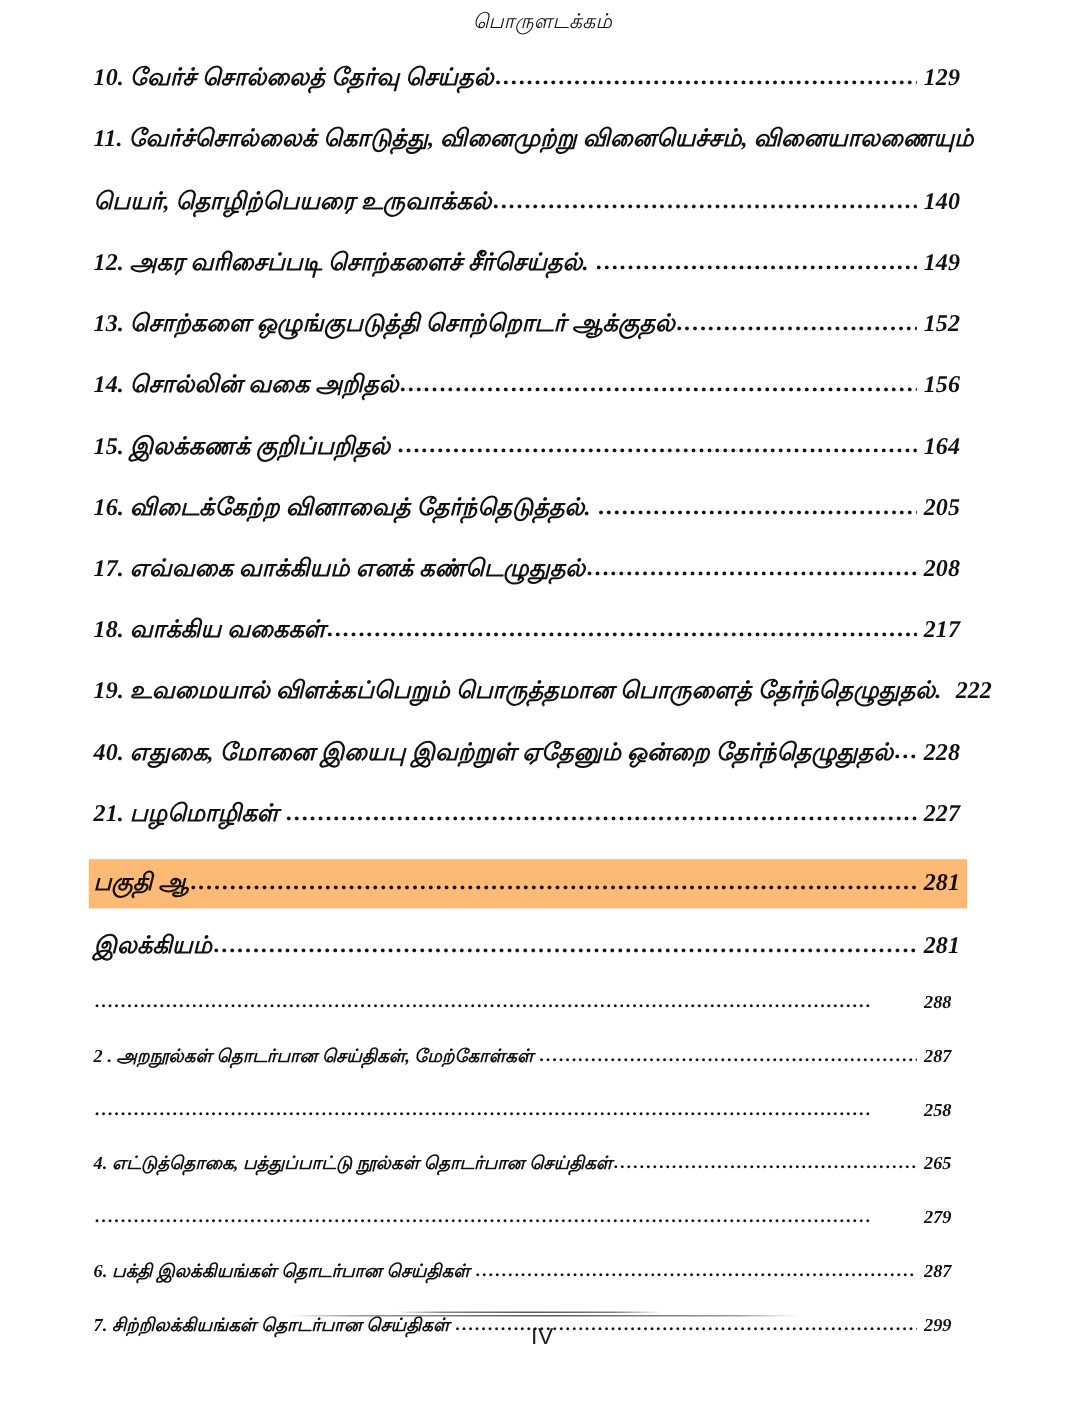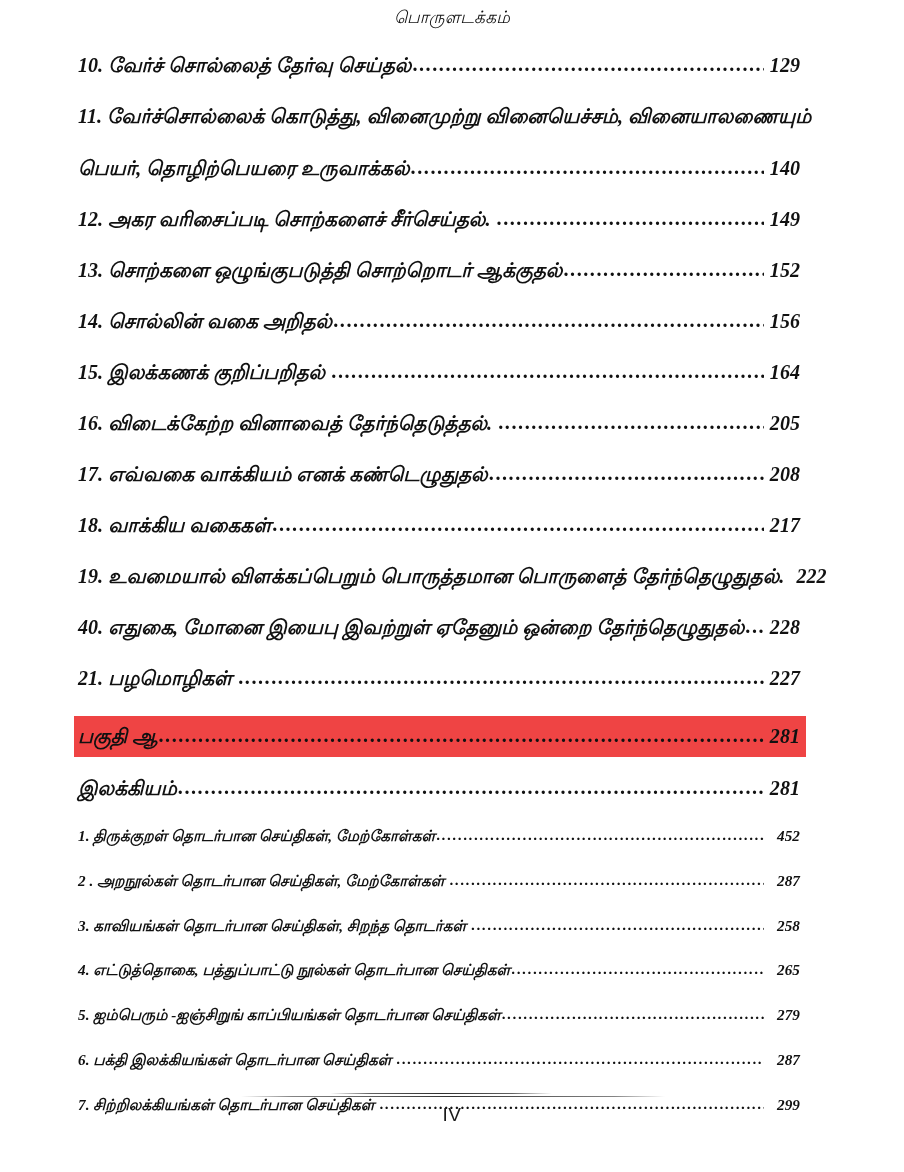--- a/index.html
+++ b/index.html
@@ -87,29 +87,29 @@
     transform: translateY(-1px);
   }
 
   .page-no {
     flex: 0 0 auto;
     padding-left: 5px;
     font-weight: 700;
     font-family: "Liberation Serif", "DejaVu Serif", serif;
     white-space: pre;
     min-width: 30px;
-    text-align: right;
+    text-align: left;
   }
 
   
   .toc-entry.gap .entry-label::after { content: " "; }
 
   
   .toc-entry.highlight {
-    background: #ef4444;
+    background: #fdba74;
     padding: 7px 6px 8px 4px;
     margin-left: -4px;
     margin-right: -6px;
     margin-bottom: 18px;
   }
   .toc-entry.highlight .entry-line { width: 100%; }
 
   
   .toc-entry.section {
     margin-top: 1px;
@@ -273,49 +273,46 @@
       </div>
       <div class="toc-entry section">
         <div class="entry-line">
           <span class="entry-label">இலக்கியம்</span>
           <span class="leader">........................................................................................................................</span>
           <span class="page-no">281</span>
         </div>
       </div>
       <div class="toc-entry sub">
         <div class="entry-line">
-          <span class="entry-label">1. திருக்குறள் தொடர்பான செய்திகள், மேற்கோள்கள்</span>
-          <span class="leader">........................................................................................................................</span>
-          <span class="page-no">452</span>
+          <span class="leader">........................................................................................................................</span>
+          <span class="page-no">288</span>
         </div>
       </div>
       <div class="toc-entry sub gap">
         <div class="entry-line">
           <span class="entry-label">2 . அறநூல்கள் தொடர்பான செய்திகள், மேற்கோள்கள்</span>
           <span class="leader">........................................................................................................................</span>
           <span class="page-no">287</span>
         </div>
       </div>
       <div class="toc-entry sub gap">
         <div class="entry-line">
-          <span class="entry-label">3. காவியங்கள் தொடர்பான செய்திகள், சிறந்த தொடர்கள்</span>
           <span class="leader">........................................................................................................................</span>
           <span class="page-no">258</span>
         </div>
       </div>
       <div class="toc-entry sub">
         <div class="entry-line">
           <span class="entry-label">4. எட்டுத்தொகை, பத்துப்பாட்டு நூல்கள் தொடர்பான செய்திகள்</span>
           <span class="leader">........................................................................................................................</span>
           <span class="page-no">265</span>
         </div>
       </div>
       <div class="toc-entry sub">
         <div class="entry-line">
-          <span class="entry-label">5. ஐம்பெரும் -ஐஞ்சிறுங் காப்பியங்கள் தொடர்பான செய்திகள்</span>
           <span class="leader">........................................................................................................................</span>
           <span class="page-no">279</span>
         </div>
       </div>
       <div class="toc-entry sub gap">
         <div class="entry-line">
           <span class="entry-label">6. பக்தி இலக்கியங்கள் தொடர்பான செய்திகள்</span>
           <span class="leader">........................................................................................................................</span>
           <span class="page-no">287</span>
         </div>

